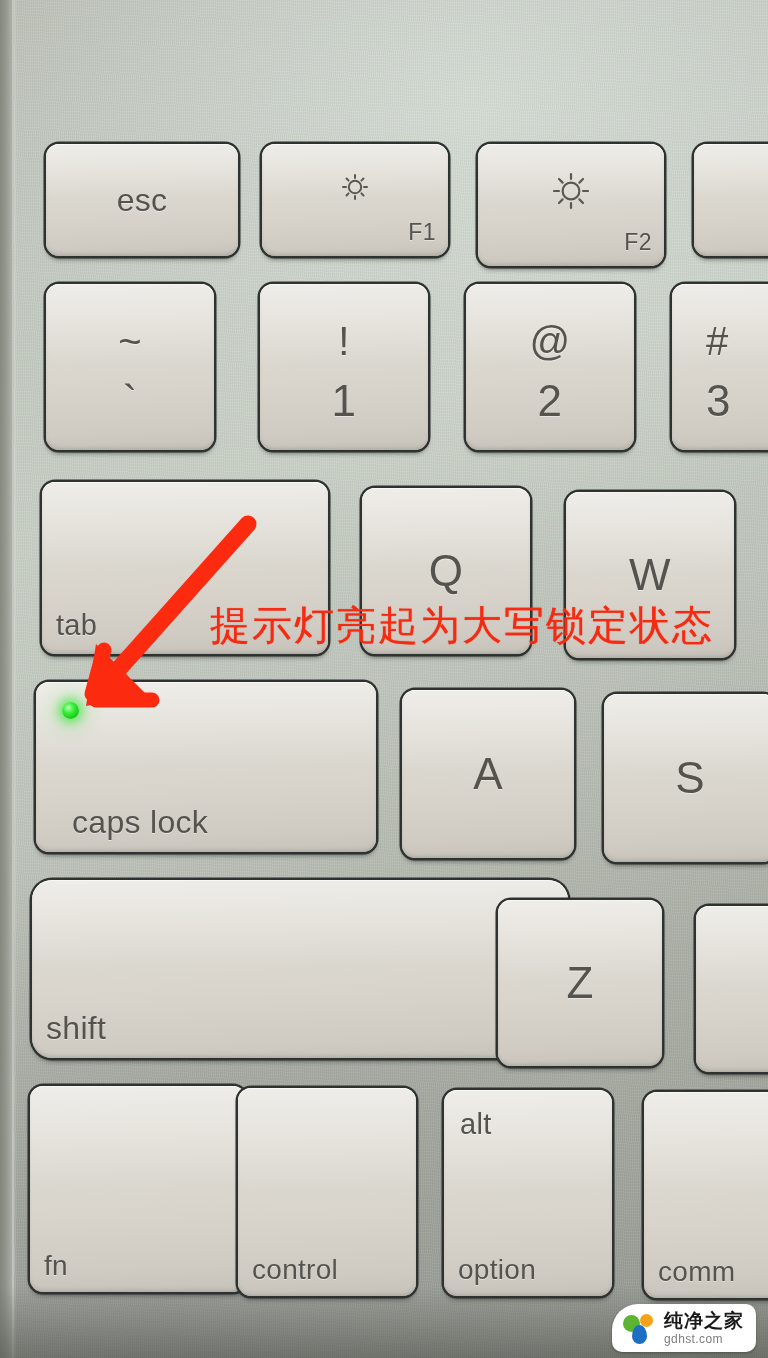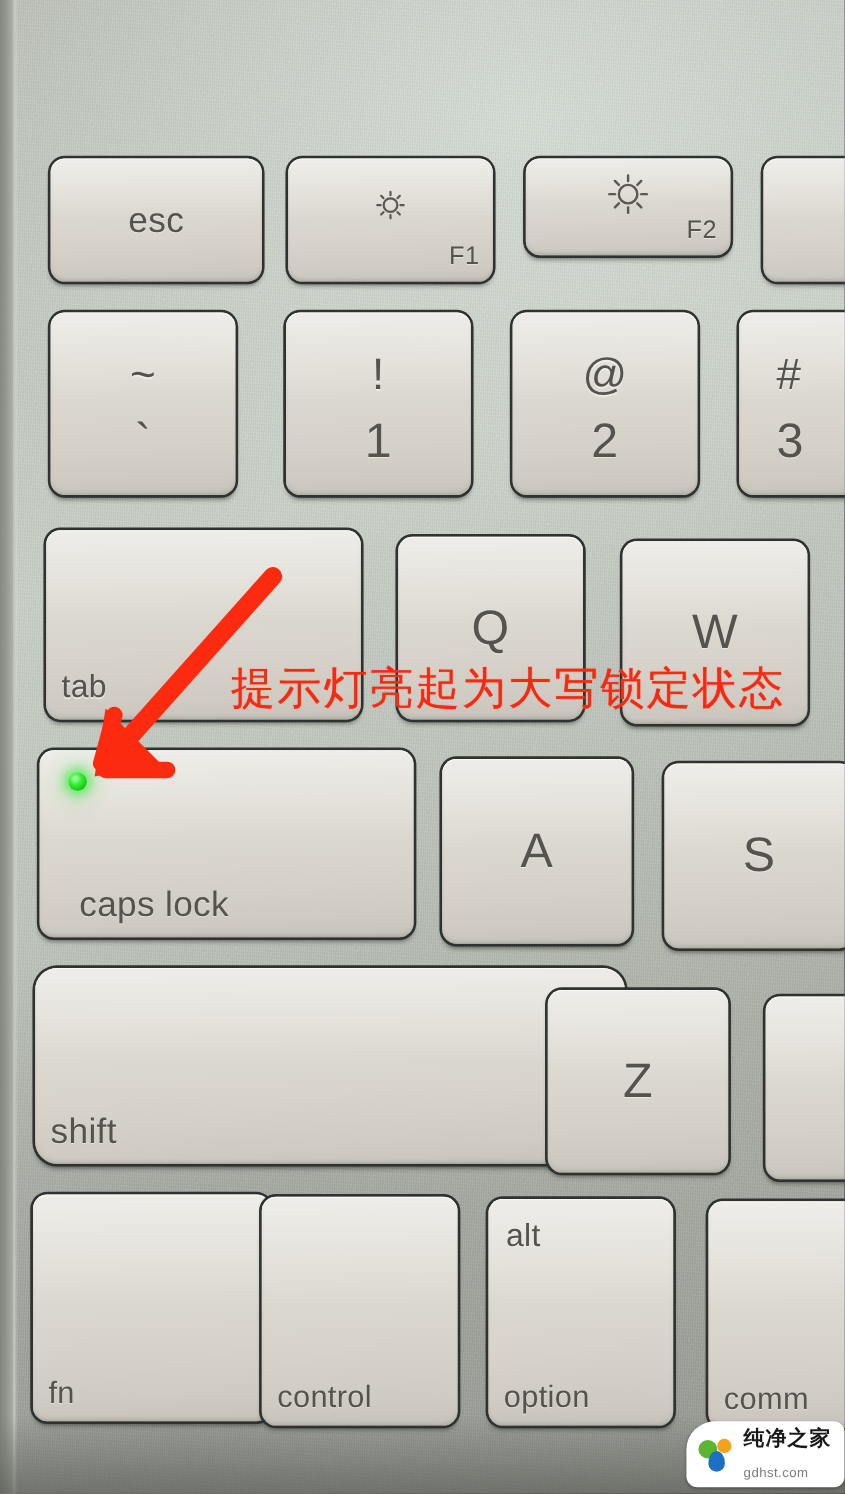--- a/index.html
+++ b/index.html
@@ -84,35 +84,35 @@
   .anno-text{
     position:absolute;z-index:9;
     color:#f42b12;
     font-family:"DejaVu Sans","Liberation Sans",sans-serif;
     font-size:40px;font-weight:400;letter-spacing:2px;white-space:nowrap;
     text-shadow:0 0 1px rgba(255,60,30,.9);
   }
 
   
   .wm{
-    position:absolute;z-index:12;right:0;bottom:6px;
+    position:absolute;z-index:12;right:12px;bottom:6px;
     display:flex;align-items:center;gap:7px;
     background:#ffffff;border-radius:26px 10px 10px 10px;
     padding:7px 12px 7px 11px;
     box-shadow:0 1px 3px rgba(0,0,0,.30);
     justify-content:flex-end;
   }
   .wm-logo{position:relative;width:34px;height:34px;flex:0 0 34px;}
   .wm-dot{position:absolute;border-radius:50%;}
   .wm-green{left:0;top:4px;width:17px;height:17px;background:#5cb531;}
   .wm-orange{left:17px;top:3px;width:13px;height:13px;background:#f5a21b;}
   .wm-blue{left:9px;top:14px;width:15px;height:19px;background:#1d6fc4;border-radius:50% 50% 50% 50%/60% 60% 40% 40%;}
   .wm-txt{display:flex;flex-direction:column;line-height:1;}
   .wm-cn{font-family:"DejaVu Sans","Liberation Sans",sans-serif;font-size:19px;font-weight:700;color:#1a1a1a;letter-spacing:1px;}
-  .wm-en{font-family:"Liberation Sans",sans-serif;font-size:12px;color:#7d7d7d;letter-spacing:.4px;margin-top:15px;}
+  .wm-en{font-family:"Liberation Sans",sans-serif;font-size:12px;color:#7d7d7d;letter-spacing:.4px;margin-top:3px;}
 </style>
 </head>
 <body>
 
 <div id="stage">
 
   <div class="chassis-edge"></div>
   <div class="chassis-edge-hi"></div>
 
   <div class="key" style="left:46px;top:144px;width:192px;height:112px;">
@@ -131,21 +131,21 @@
           <line x1="11.5" y1="11.5" x2="13.6" y2="13.6"></line>
             <line x1="26.4" y1="26.4" x2="28.5" y2="28.5"></line>
           <line x1="28.5" y1="11.5" x2="26.4" y2="13.6"></line>
             <line x1="13.6" y1="26.4" x2="11.5" y2="28.5"></line>
         </g>
       </svg>
     </span>
     <span class="lbl fnum">F1</span>
   </div>
 
-  <div class="key" style="left:478px;top:144px;width:186px;height:88px;">
+  <div class="key" style="left:478px;top:144px;width:186px;height:122px;">
     <span style="position:absolute;left:50%;top:40%;transform:translate(-50%,-50%);z-index:3;">
       <svg width="50" height="50" viewBox="0 0 50 50">
         <circle cx="25" cy="25" r="8.4" fill="none" stroke="#5a5852" stroke-width="2.2"></circle>
         <g stroke="#5a5852" stroke-width="2.2" stroke-linecap="round">
           <line x1="25" y1="8" x2="25" y2="13"></line>
             <line x1="25" y1="37" x2="25" y2="42"></line>
           <line x1="8" y1="25" x2="13" y2="25"></line>
             <line x1="37" y1="25" x2="42" y2="25"></line>
           <line x1="13" y1="13" x2="16.6" y2="16.6"></line>
             <line x1="33.4" y1="33.4" x2="37" y2="37"></line>

